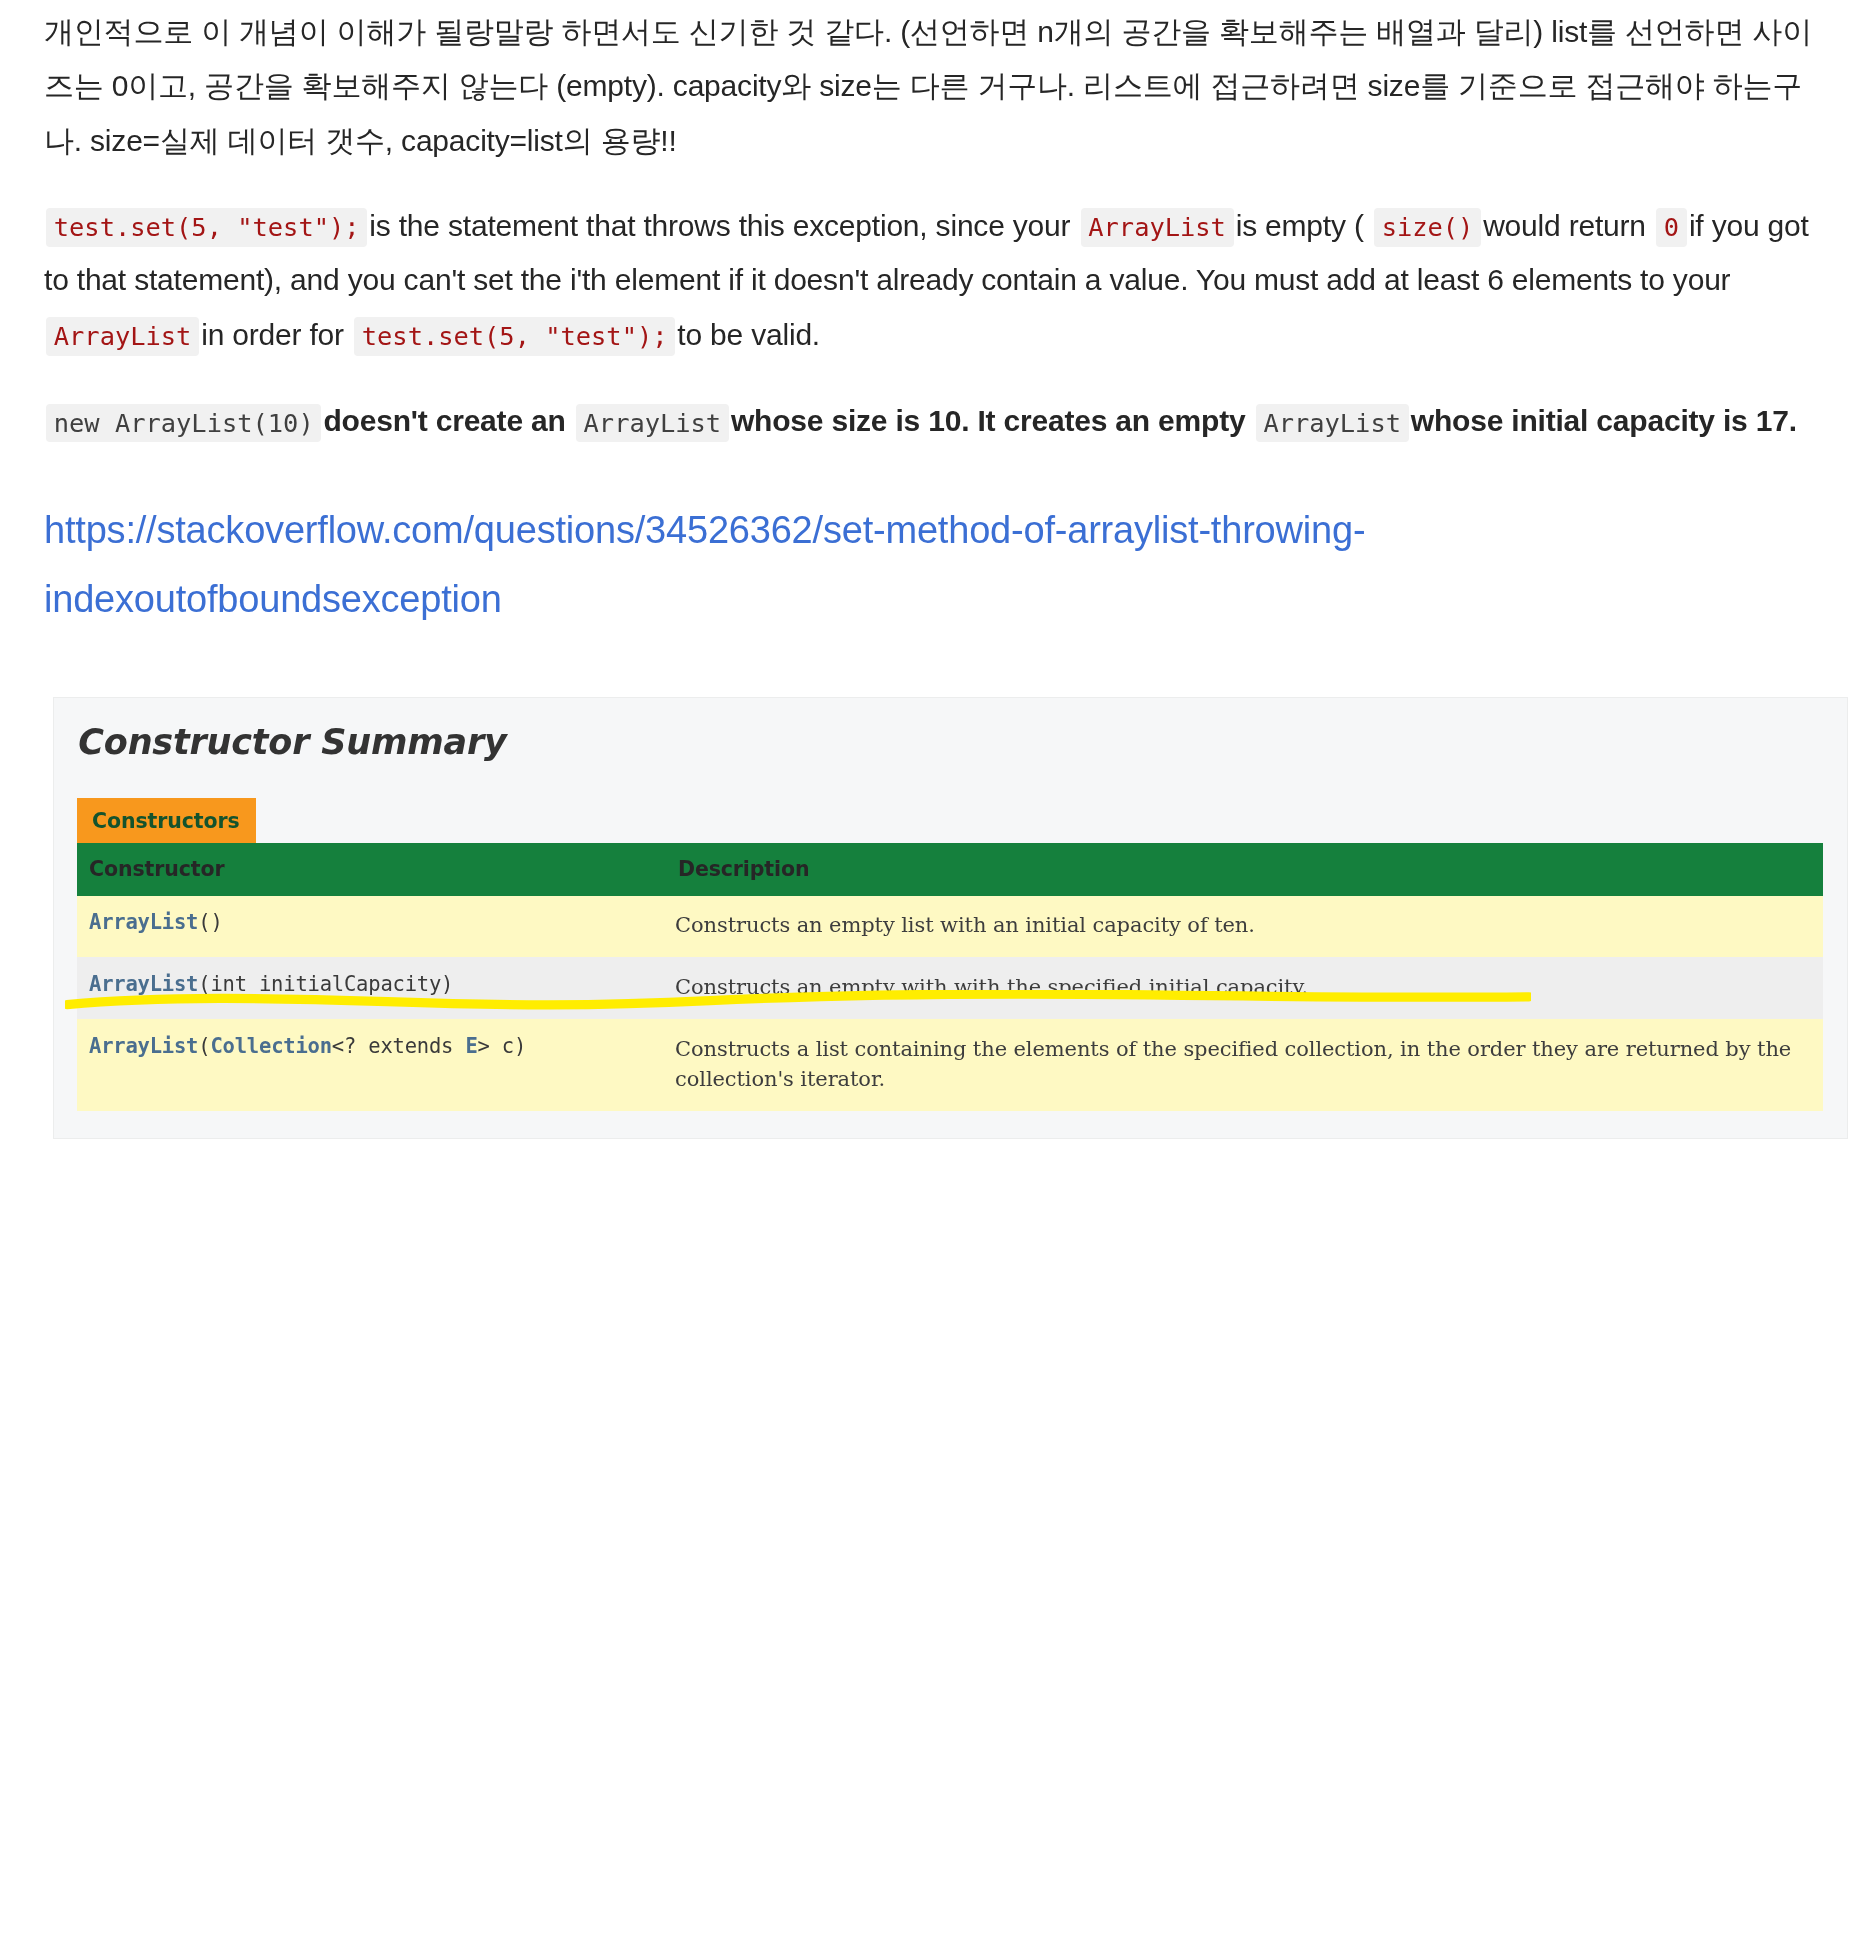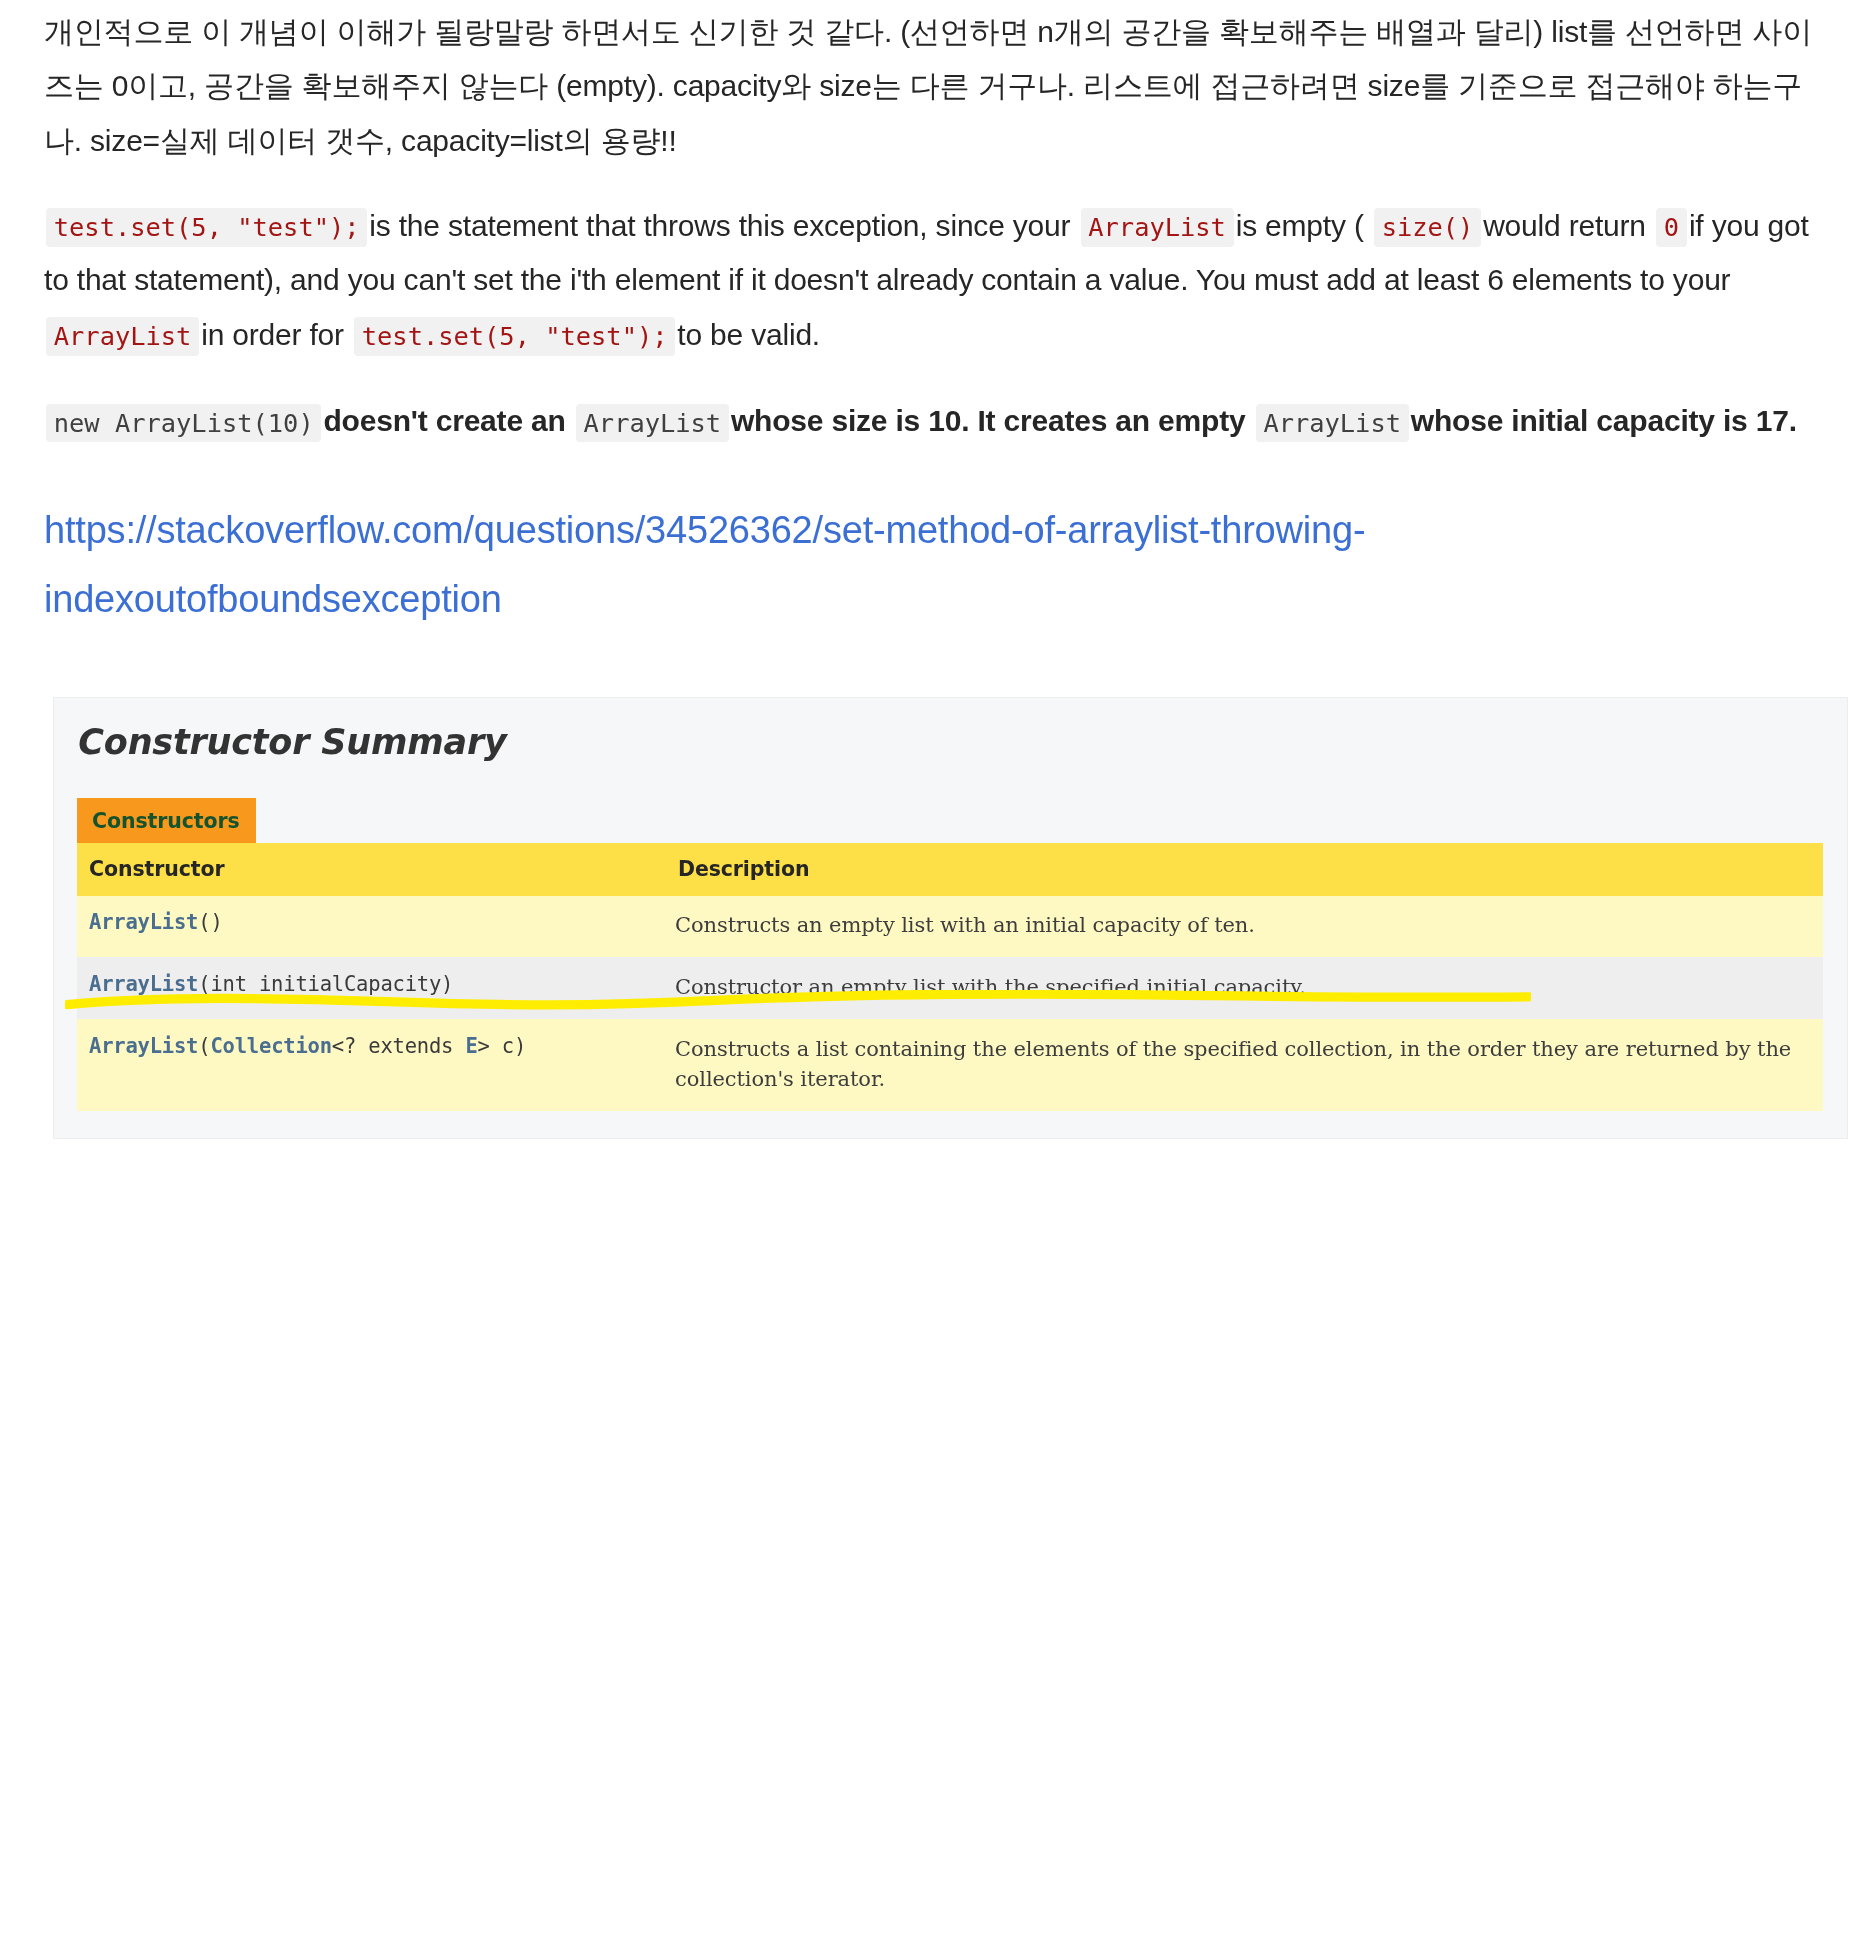--- a/index.html
+++ b/index.html
@@ -108,21 +108,21 @@
     letter-spacing: -0.1px;
   }
   table.jd-table {
     width: 100%;
     border-collapse: collapse;
     background: #ffffff;
     table-layout: fixed;
   }
   table.jd-table col.c-ctor { width: 589px; }
   th.jd-th {
-    background: #fde047;
+    background: #15803d;
     text-align: left;
     font-family: "DejaVu Sans", sans-serif;
     font-weight: 700;
     font-size: 20.5px;
     color: #262626;
     padding: 13.7px 0 14.7px 11.7px;
     letter-spacing: -0.1px;
     border: none;
   }
   td.jd-td {
@@ -205,21 +205,21 @@
           <td class="jd-td desc">
             <span class="desc-text">Constructs an empty list with an initial capacity of ten.</span>
           </td>
         </tr>
 
         <tr class="alt">
           <td class="jd-td">
             <span class="sig"><span class="lnk">ArrayList</span><span>(int initialCapacity)</span></span>
           </td>
           <td class="jd-td desc">
-            <span class="desc-text">Constructor an empty list with the specified initial capacity.</span>
+            <span class="desc-text">Constructs an empty with with the specified initial capacity.</span>
           </td>
         </tr>
 
         <tr class="row-lite">
           <td class="jd-td">
             <span class="sig"><span class="lnk">ArrayList</span><span>(</span><span class="lnk">Collection</span><span>&lt;? extends </span><span class="lnk">E</span><span>&gt; c)</span></span>
           </td>
           <td class="jd-td desc">
             <span class="desc-text">Constructs a list containing the elements of the specified collection, in the order they are returned by the collection's iterator.</span>
           </td>

